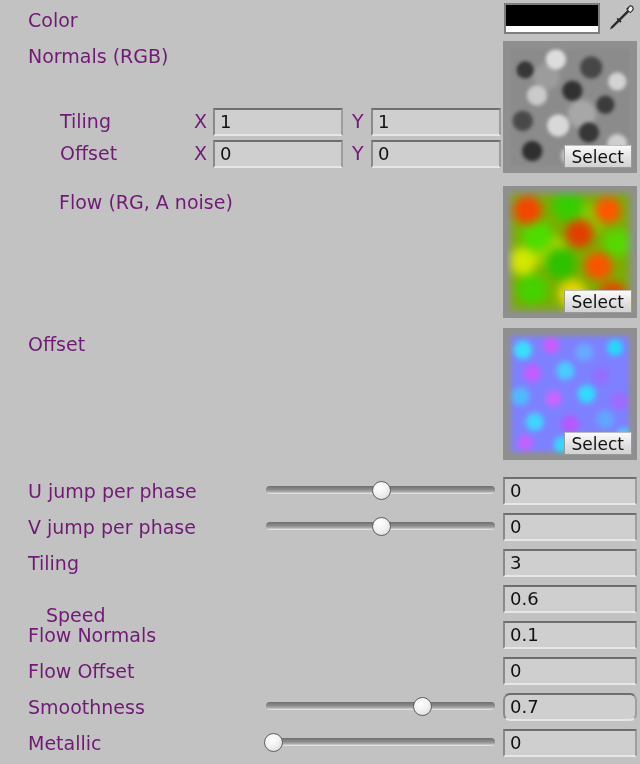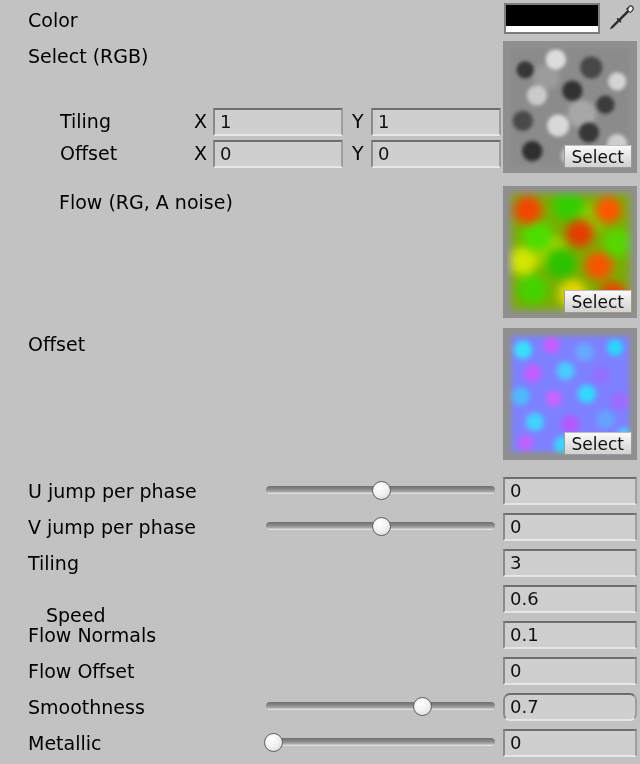--- a/index.html
+++ b/index.html
@@ -20,21 +20,21 @@
     position: absolute;
     inset: 0;
     background: #c2c2c2;
   }
 
   
   .label {
     position: absolute;
     font-size: 19px;
     line-height: 1;
-    color: #000000;
+    color: #701a75;
     white-space: nowrap;
   }
 
   
   .color-swatch {
     position: absolute;
     left: 504px;
     top: 3px;
     width: 96px;
     height: 31px;
@@ -212,21 +212,21 @@
   <div class="color-swatch">
     <div class="fill"></div>
     <div class="alpha"></div>
   </div>
 
   <svg class="eyedropper" viewBox="0 0 30 30">
     <path d="M23.5 3.5 a3.2 3.2 0 0 1 3.4 5.2 l-2.6 2.6 -1.3 -1.3 -8.4 8.4 1.0 1.0 -1.3 1.3 -1.0 -1.0 -6.4 6.4 -3.0 1.3 1.3 -3.0 6.4 -6.4 -1.0 -1.0 1.3 -1.3 1.0 1.0 8.4 -8.4 -1.3 -1.3 z" fill="#2b2b2b"></path>
     <path d="M23.9 4.6 a2.1 2.1 0 0 1 2.2 3.4 l-1.9 1.9 -2.2 -2.2 z" fill="#efefef"></path>
   </svg>
 
-  <div class="label" style="left:28px; top:47px;">Select (RGB)</div>
+  <div class="label" style="left:28px; top:47px;">Normals (RGB)</div>
 
   <div class="tex-slot" style="left:503px; top:41px; width:134px; height:132px;">
     <div class="tex-img tex-albedo"></div>
     <div class="select-btn">Select</div>
   </div>
 
   <div class="label" style="left:60px; top:112px;">Tiling</div>
   <div class="label" style="left:194px; top:112px;">X</div>
   <div class="field" style="left:213px; top:108px; width:130px;">1</div>
   <div class="label" style="left:352px; top:112px;">Y</div>

